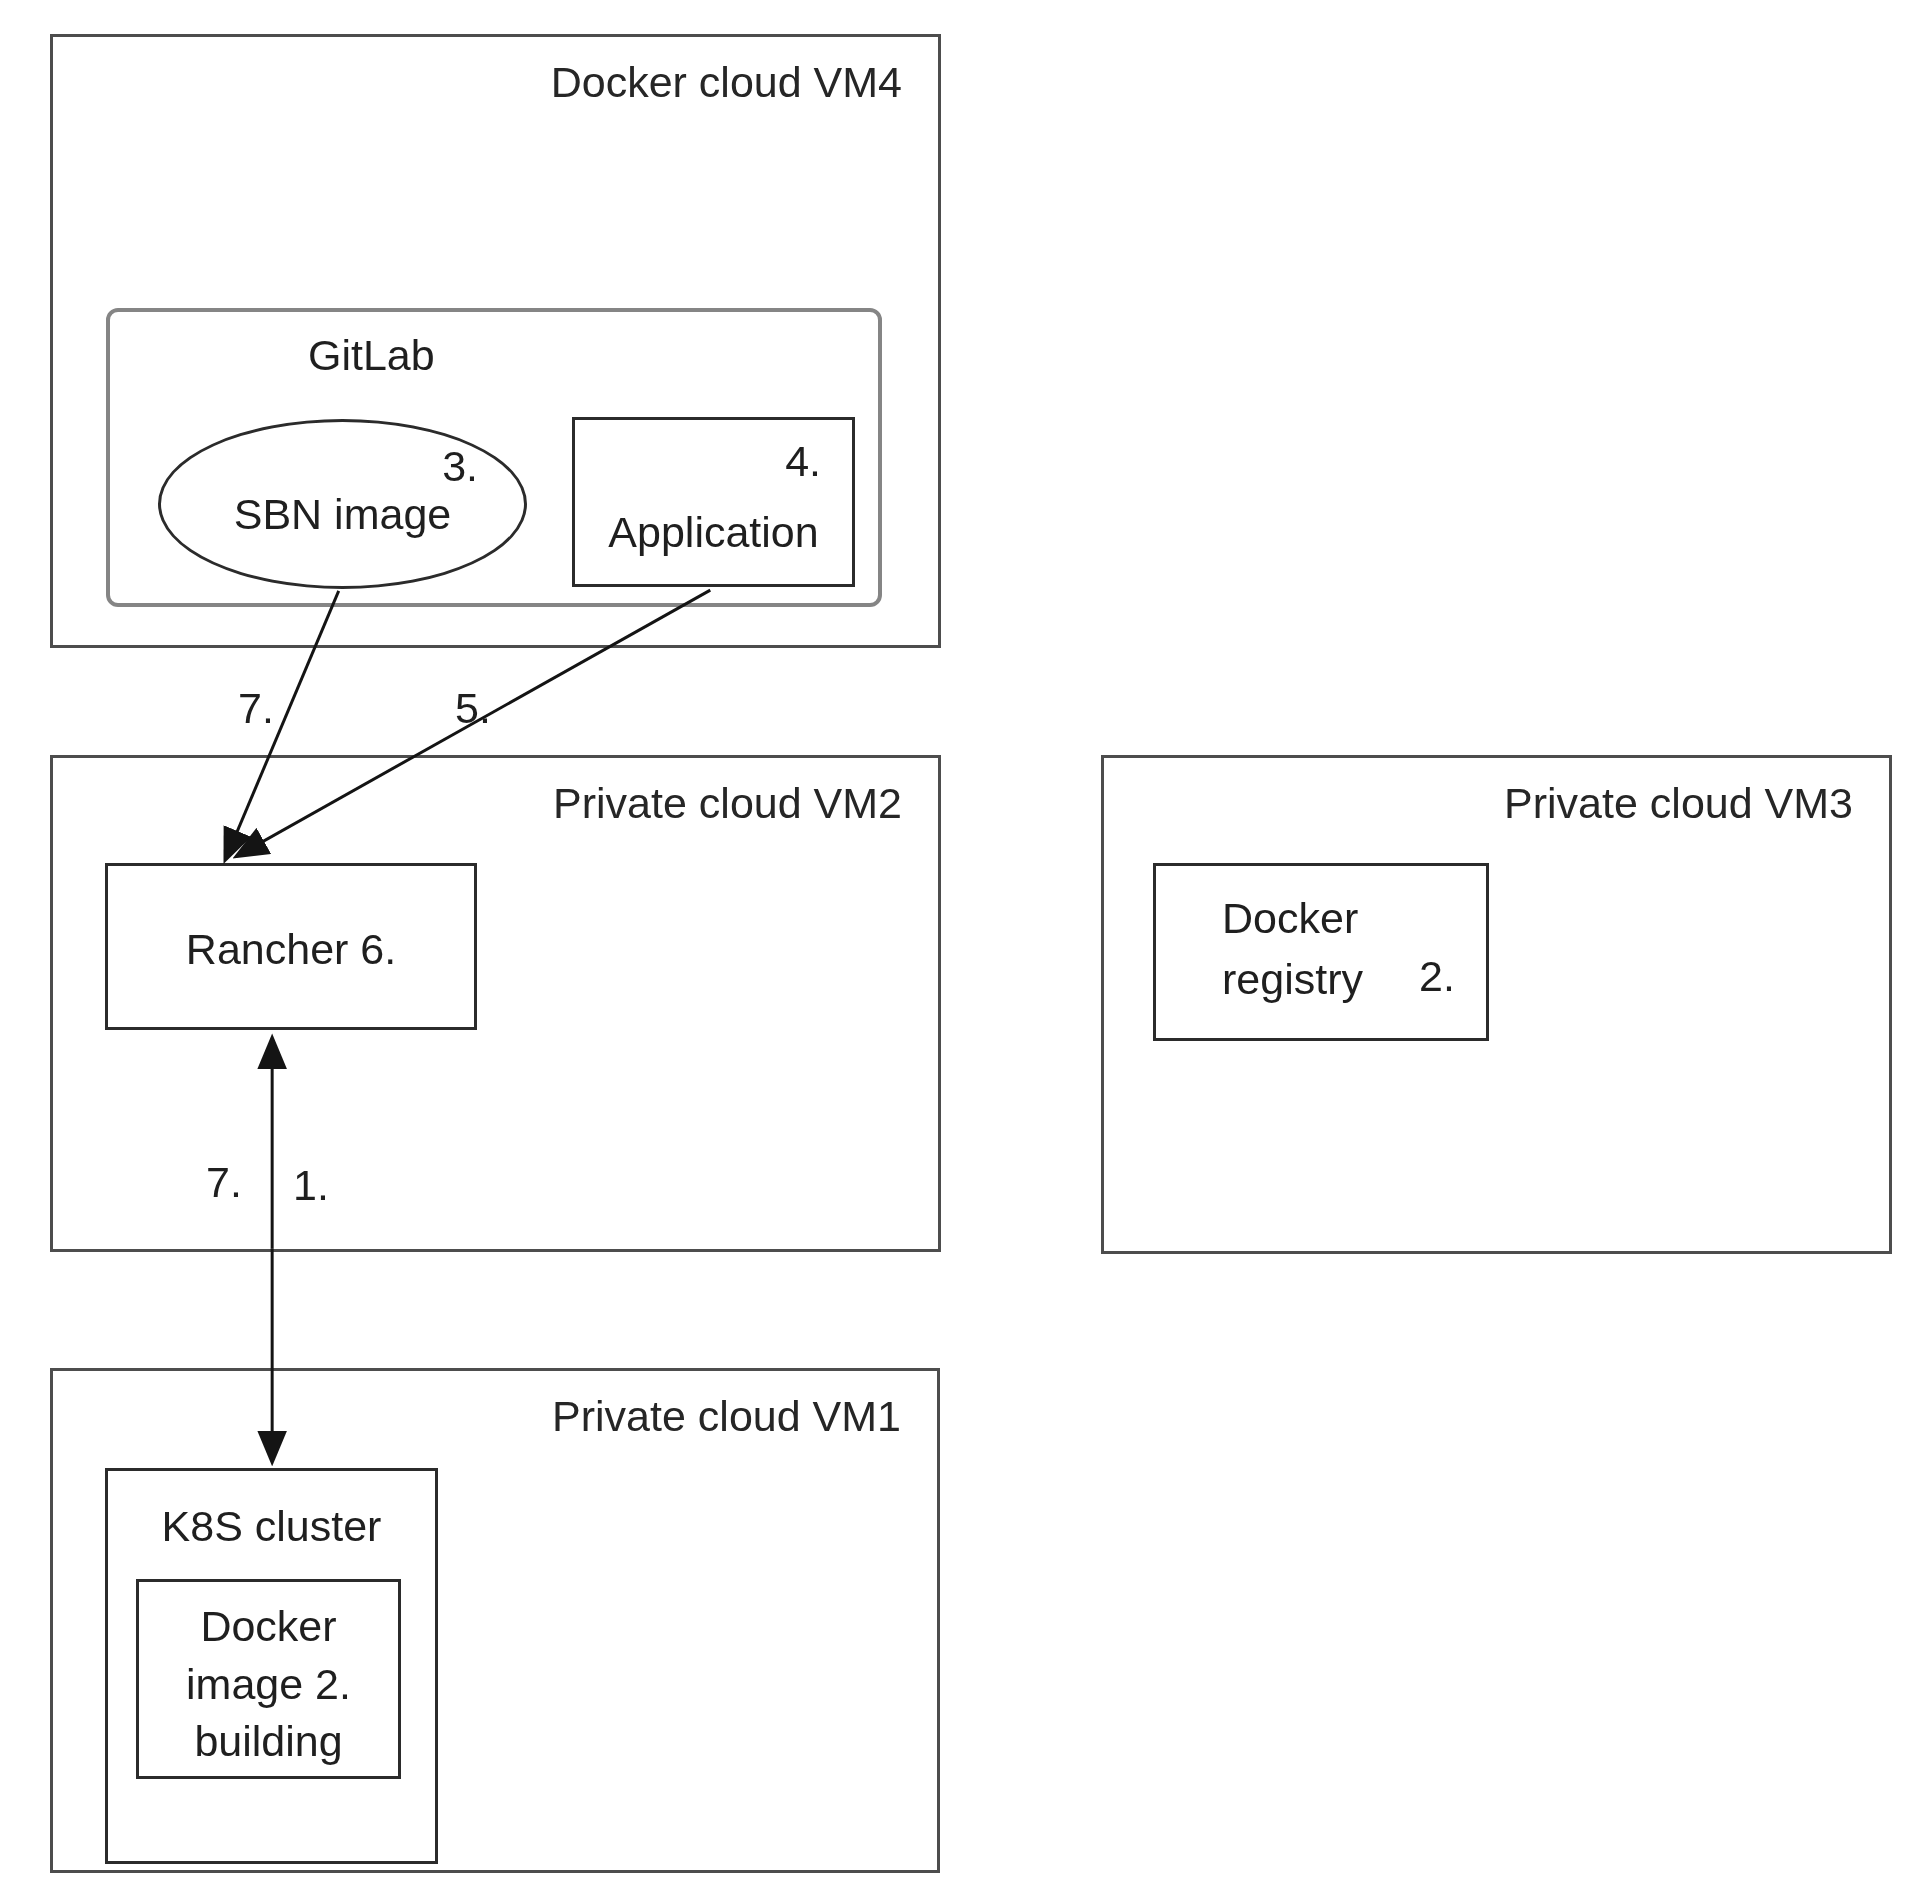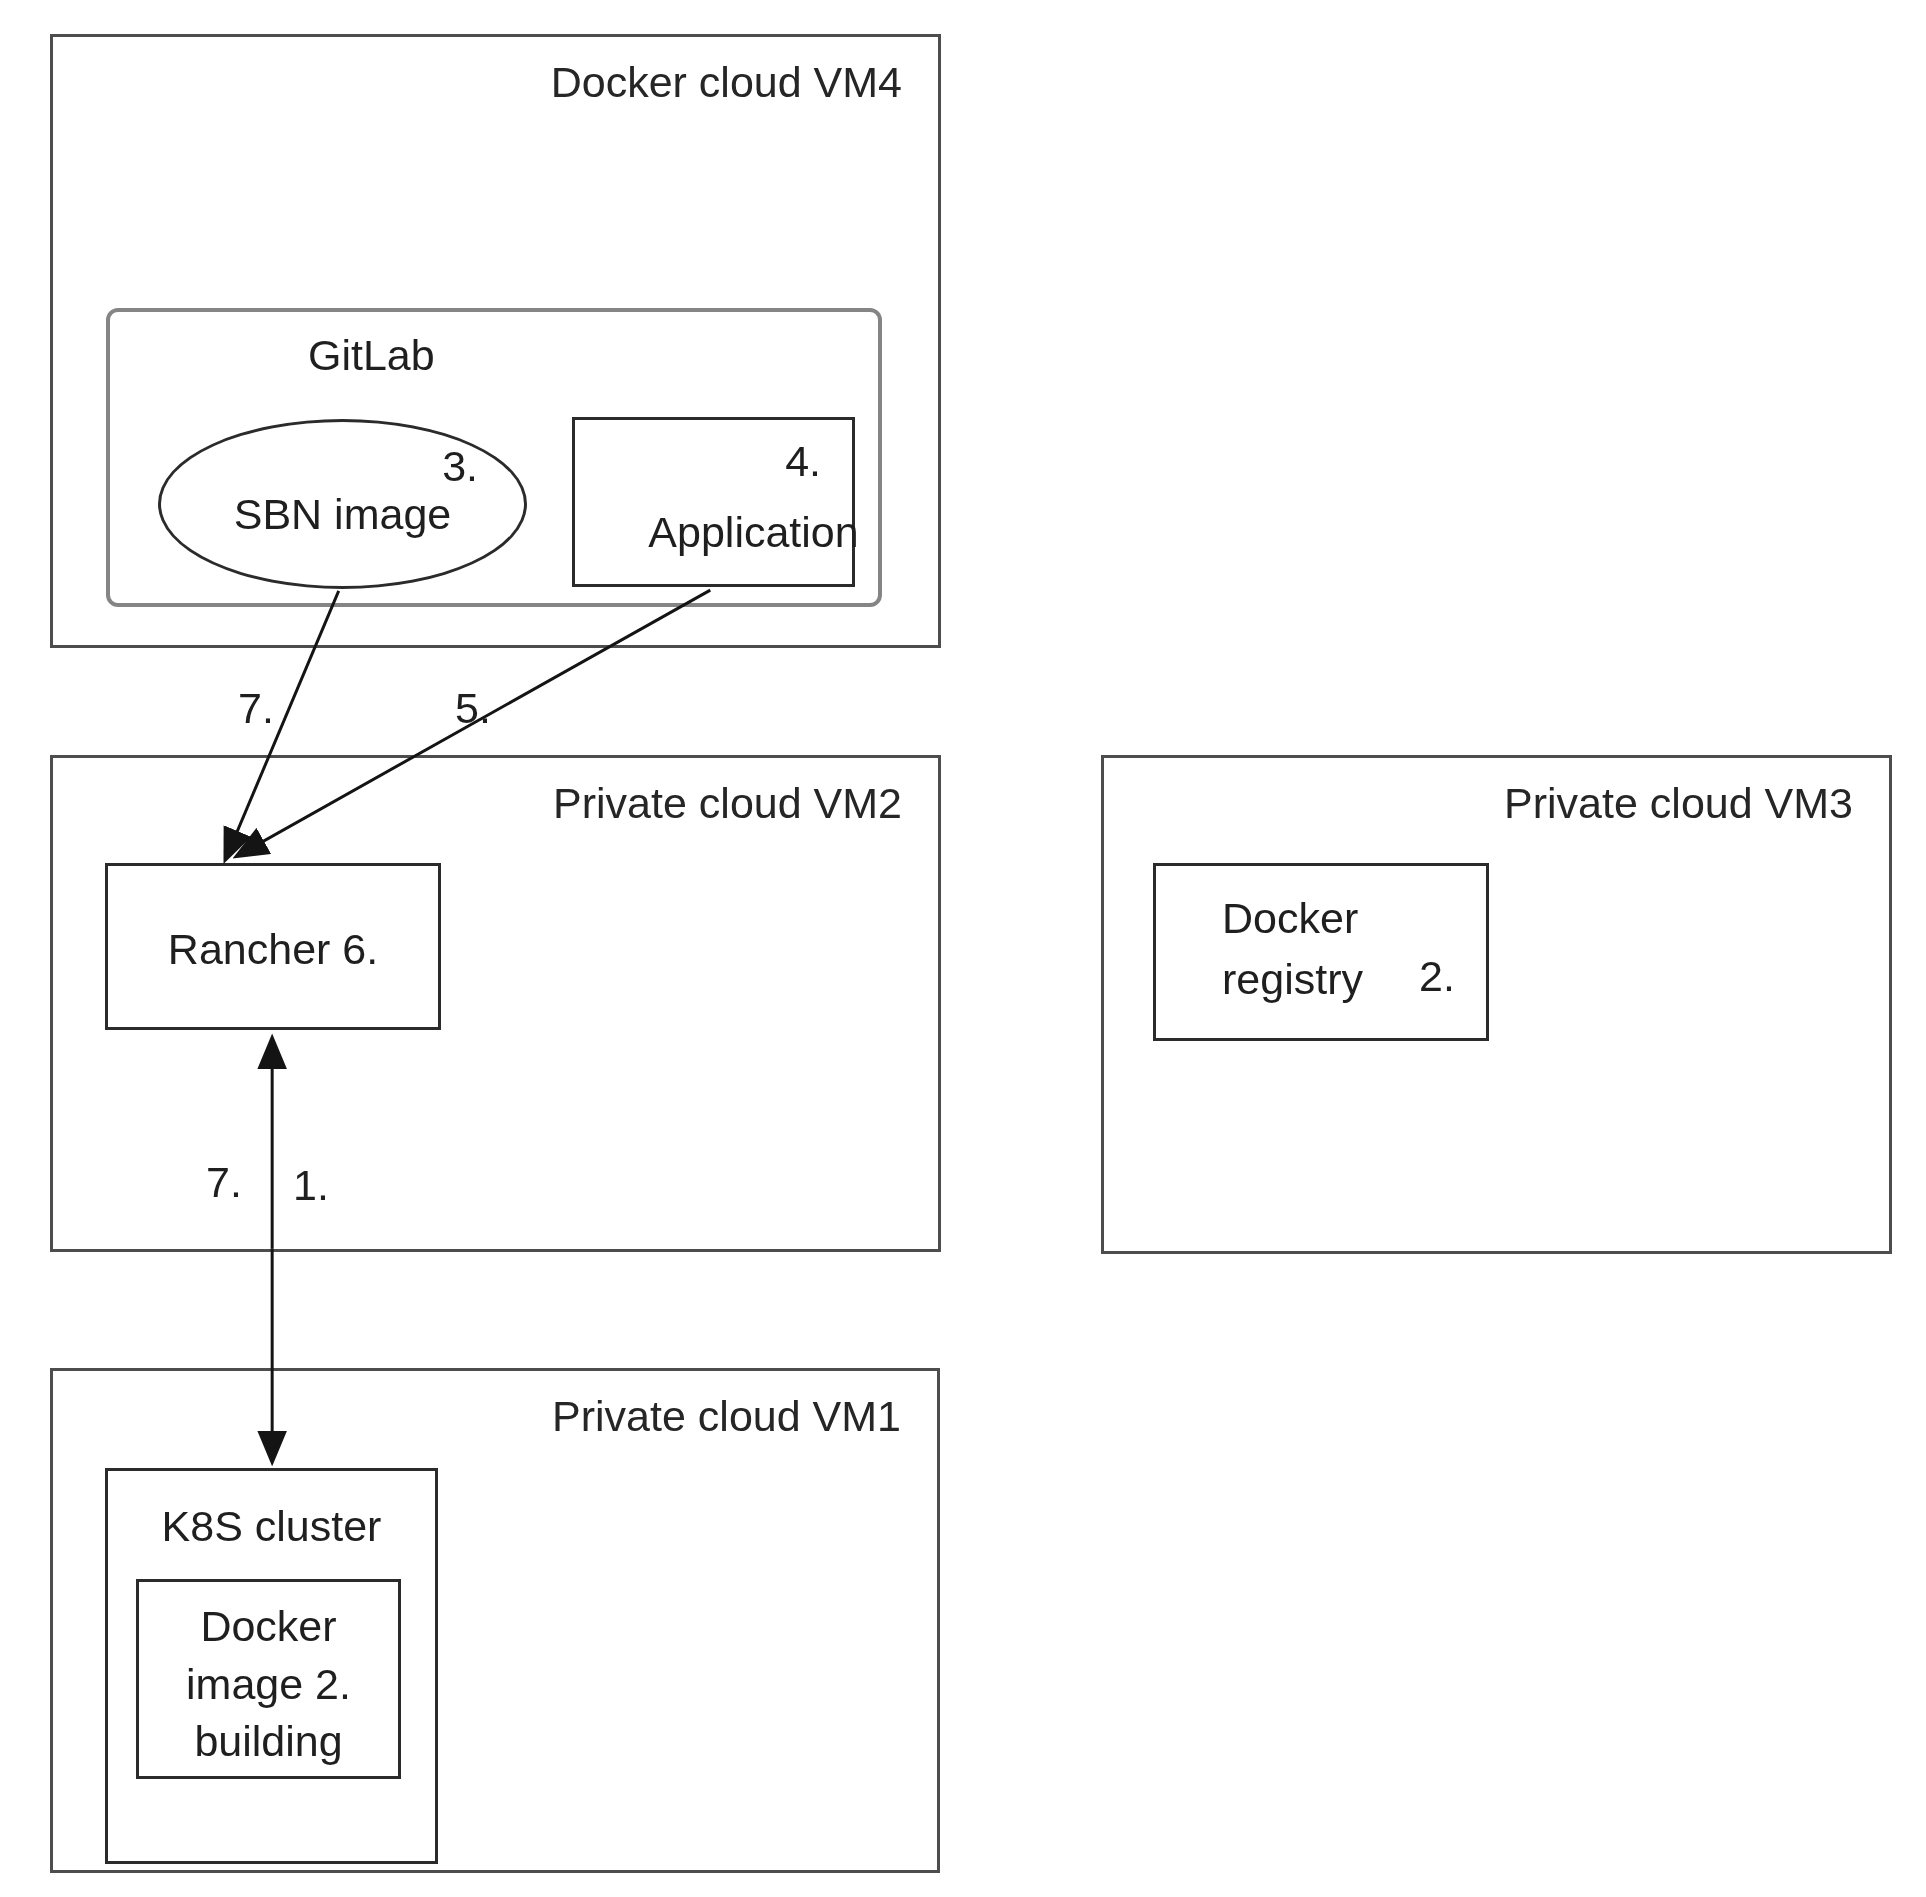--- a/index.html
+++ b/index.html
@@ -82,29 +82,29 @@
     <div class="graybox" style="left:53px;top:271px;width:776px;height:299px;border-radius:12px;">
       <div class="shapelabel" style="left:198px;top:18px;white-space:nowrap;">GitLab</div>
 
       <div class="ellipse" style="left:48px;top:107px;width:369px;height:170px;">
         <div class="steplabel" style="top:22.4px;right:46px;">3.</div>
         <div class="shapelabel centered" style="top:67px;">SBN image</div>
       </div>
 
       <div class="innerbox" style="left:462px;top:105px;width:283px;height:170px;">
         <div class="steplabel" style="top:19.4px;right:31px;">4.</div>
-        <div class="shapelabel centered" style="bottom:25.4px;margin-left:40px;">Application</div>
+        <div class="shapelabel centered" style="bottom:25.4px;">Application</div>
       </div>
     </div>
   </div>
 
   <div class="vmbox" style="left:50px;top:755px;width:891px;height:497px;padding-left:40px;">
     <div class="vmtitle">Private cloud VM2</div>
 
-    <div class="innerbox" style="left:52px;top:105px;width:336px;height:167px;">
+    <div class="innerbox" style="left:52px;top:105px;width:372px;height:167px;">
       <div class="shapelabel centered" style="top:58px;">Rancher 6.</div>
     </div>
   </div>
 
   <div class="vmbox" style="left:1101px;top:755px;width:791px;height:499px;">
     <div class="vmtitle">Private cloud VM3</div>
 
     <div class="innerbox" style="left:49px;top:105px;width:336px;height:178px;">
       <div class="shapelabel" style="left:66px;top:22.4px;line-height:1.42;"><span>Docker</span><br><span>registry</span></div>
       <div class="steplabel" style="left:263px;top:88px;">2.</div>

